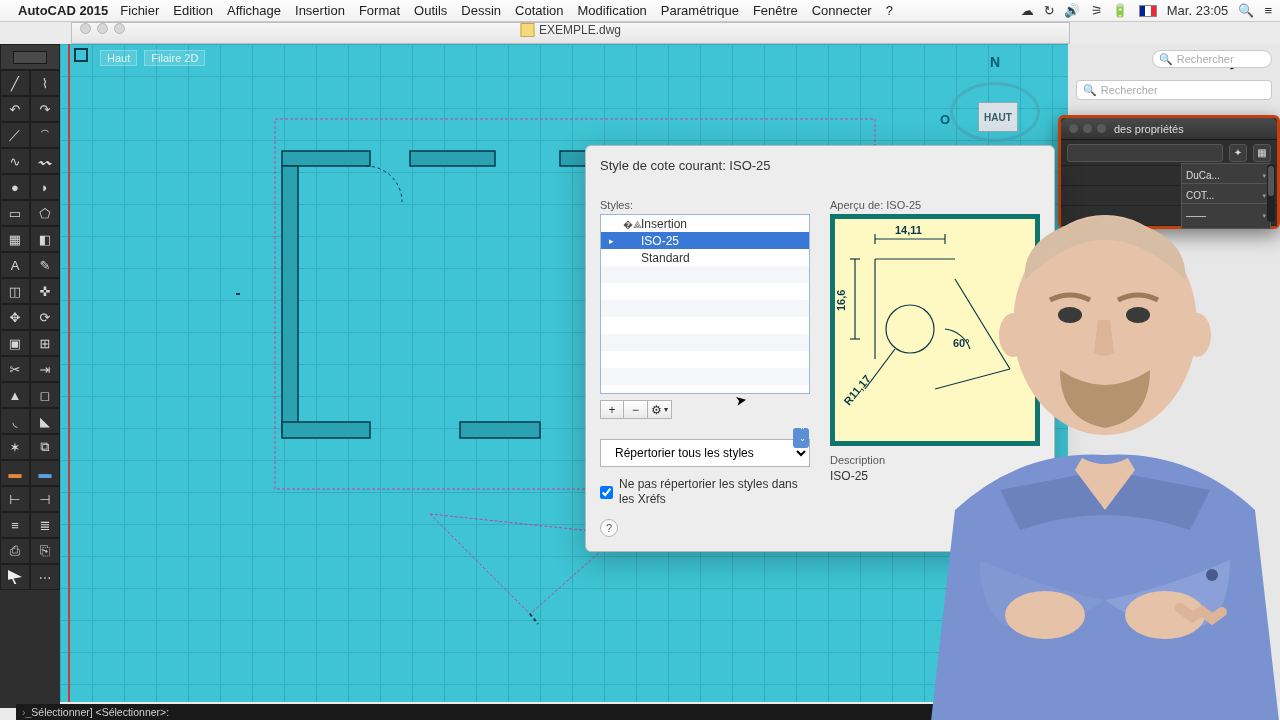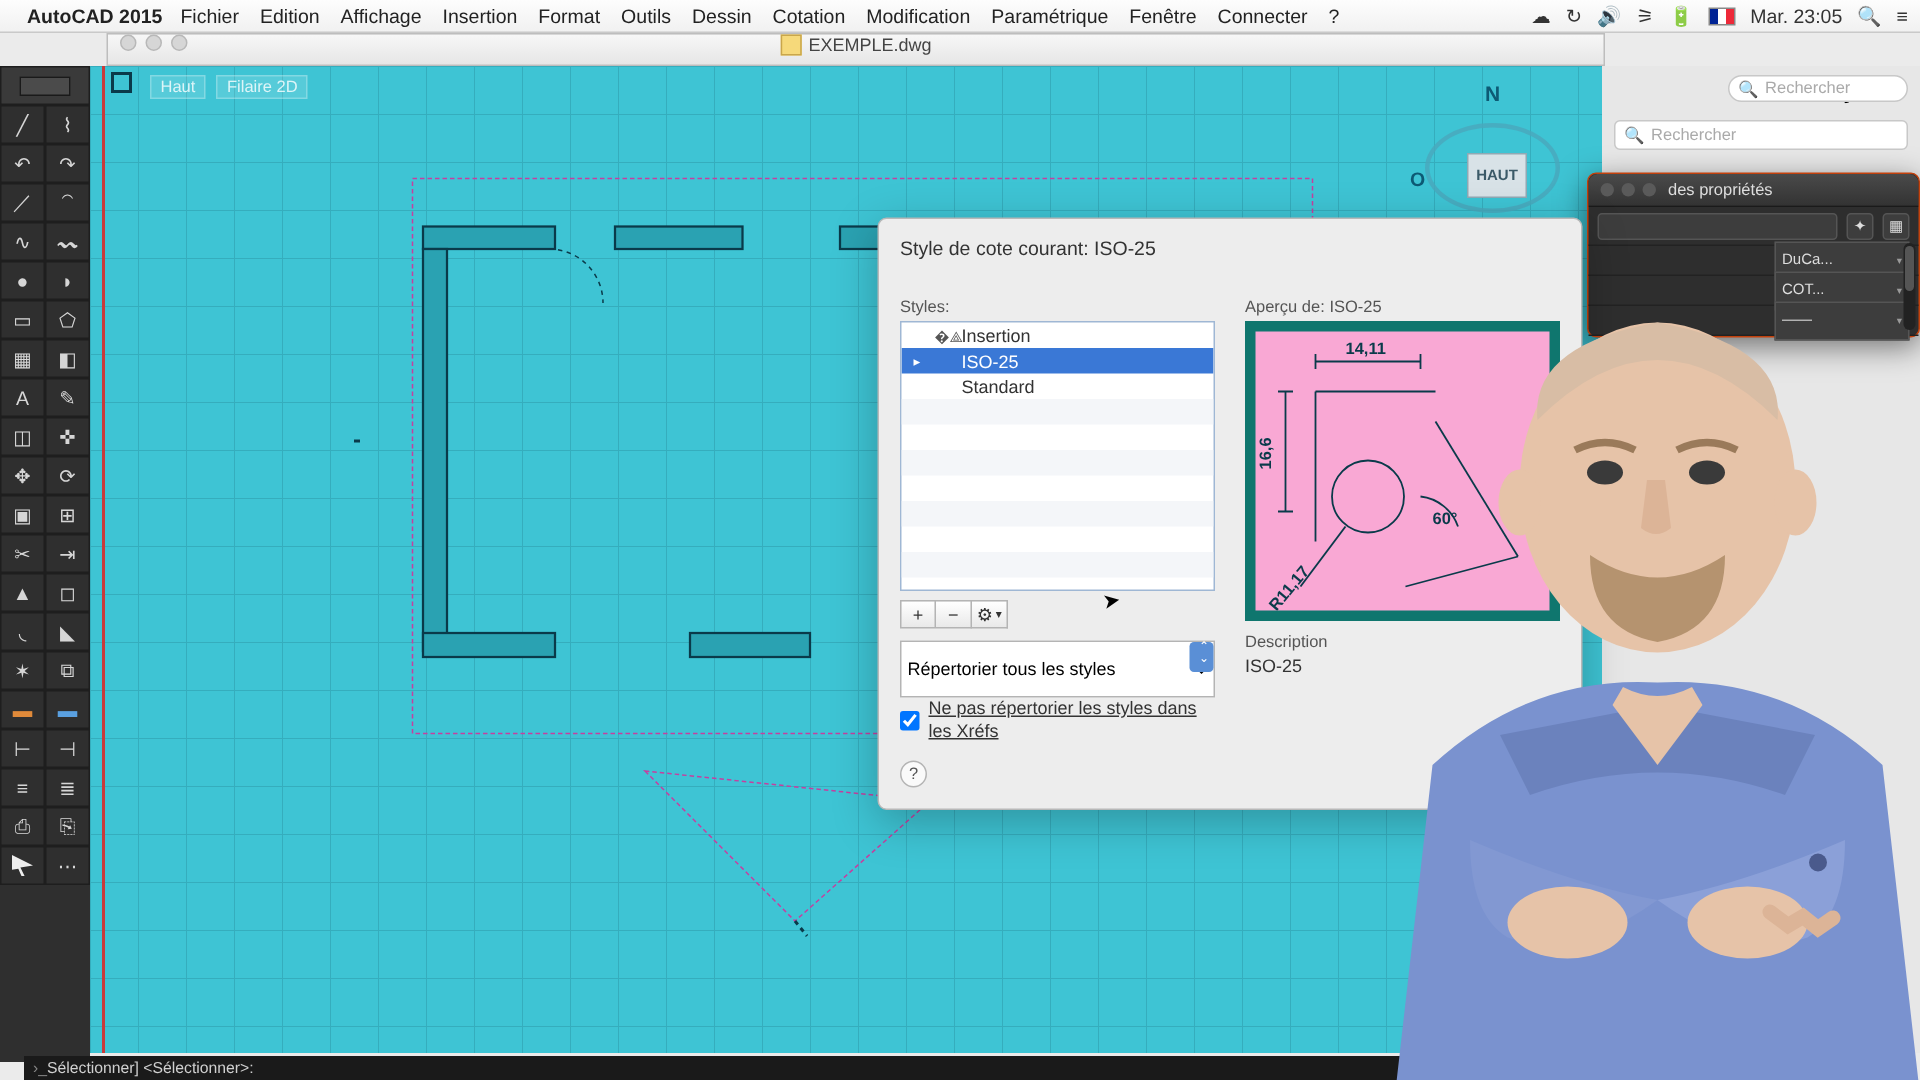--- a/index.html
+++ b/index.html
@@ -59,40 +59,40 @@
 .dialog .listbox .row { height:17px; display:flex; align-items:center; padding-left:24px; position:relative; font-size:12px; }
 .dialog .listbox .row.alt { background:#f4f6f9; }
 .dialog .listbox .row.sel { background:#3a78d6; color:#fff; }
 .dialog .listbox .row .tri { position:absolute; left:8px; font-size:9px; }
 .dialog .listbox .row .annoico { position:absolute; left:22px; font-size:10px; color:#555; }
 .dialog .listbox .row.indent { padding-left:40px; }
 .dialog .btnrow { display:flex; margin-top:6px; }
 .dialog .btnrow .b { width:24px; height:19px; border:1px solid #b4b4b4; background:linear-gradient(#fff,#e9e9e9); display:flex; align-items:center; justify-content:center; font-size:12px; }
 .dialog .btnrow .b + .b { border-left:none; }
 .dialog .btnrow .b.gear::after { content:"▾"; font-size:8px; margin-left:2px; }
-.dialog select { width:100%; height:38px; margin-top:8px; border:1px solid #b4b4b4; background:#fff; font-size:12px; padding-left:0; }
+.dialog select { width:100%; height:28px; margin-top:20px; border:1px solid #b4b4b4; background:#fff; font-size:12px; padding-left:10px; }
 .dialog .selwrap { position:relative; }
 .dialog .selwrap::after { content:""; position:absolute; right:1px; top:9px; width:16px; height:20px; background:#5a8fd6; border-radius:3px; pointer-events:none; }
 .dialog .selwrap::before { content:"⌃\A⌄"; white-space:pre; position:absolute; right:4px; top:8px; color:#fff; font-size:8px; line-height:8px; z-index:2; pointer-events:none; text-align:center; }
-.dialog .chk { display:flex; gap:6px; font-size:12px; line-height:15px;text-decoration:underline; }
+.dialog .chk { display:flex; gap:6px; margin-top:10px; font-size:12px; line-height:15px; }
 .dialog .chk input { margin-top:1px; }
 .dialog .help { width:18px; height:18px; border:1px solid #b4b4b4; border-radius:50%; display:flex; align-items:center; justify-content:center; margin-top:12px; font-size:11px; color:#555; background:#fafafa; }
-.dialog .preview { border:7px solid #0f766e; background:#f9a8d4; height:200px; position:relative; overflow:hidden; }
+.dialog .preview { border:5px solid #0f766e; background:#fef9c3; height:232px; position:relative; overflow:hidden; }
 .dialog .preview svg text { font-size:11px; fill:#0a3a4a; font-weight:600; }
 .dialog .preview svg line, .dialog .preview svg circle, .dialog .preview svg path { stroke:#0a3a4a; stroke-width:1.2; fill:none; }
 .dialog .desc { margin-top:8px; }
 .dialog .desc .v { margin-top:2px; font-size:12px; }
 
 
 .rpanel { position:absolute; top:44px; right:0; width:212px; bottom:18px; background:#e7e7e7; }
 .rpanel .tabbar { height:32px; display:flex; align-items:center; justify-content:flex-end; gap:14px; padding-right:10px; color:#8a8a8a; font-size:16px; }
 .rpanel .search { margin:4px 8px; height:20px; border:1px solid #c8c8c8; background:#fff; border-radius:4px; display:flex; align-items:center; padding-left:6px; color:#aaa; font-size:11px; gap:4px; }
 .rpanel .topsearch { position:absolute; top:6px; right:8px; width:120px; height:18px; border:1px solid #c8c8c8; background:#fff; border-radius:10px; display:flex; align-items:center; padding-left:6px; color:#aaa; font-size:11px; gap:4px; }
 
-.prop { position:absolute; top:115px; right:0; width:222px; background:#2e2e2e; border:1px solid #c2410c; border-radius:6px; color:#ddd; font-size:11px; box-shadow:0 6px 20px rgba(0,0,0,.5); }
+.prop { position:absolute; top:115px; right:0; width:222px; background:#2e2e2e; border:3px solid #c2410c; border-radius:6px; color:#ddd; font-size:11px; box-shadow:0 6px 20px rgba(0,0,0,.5); }
 .prop .ph { height:22px; background:linear-gradient(#4a4a4a,#333); border-bottom:1px solid #1a1a1a; display:flex; align-items:center; padding:0 8px; border-radius:6px 6px 0 0; }
 .prop .ph .dots { display:flex; gap:5px; margin-right:8px; }
 .prop .ph .d { width:9px; height:9px; border-radius:50%; background:#5a5a5a; }
 .prop .row2 { height:26px; display:flex; align-items:center; padding:0 6px; gap:6px; border-bottom:1px solid #222; }
 .prop .row2 .sel { flex:1; height:18px; background:#3d3d3d; border:1px solid #555; border-radius:3px; }
 .prop .row2 .ic { width:18px; height:18px; background:#3d3d3d; border:1px solid #555; border-radius:3px; display:flex; align-items:center; justify-content:center; font-size:10px; }
 .prop .line { height:20px; display:flex; align-items:center; padding:0 6px; border-bottom:1px solid #222; }
 .prop .line .k { flex:1; color:#bbb; }
 .prop .line .v { width:90px; height:15px; background:#3d3d3d; border:1px solid #555; font-size:10px; padding:12px 4px; display:flex; align-items:center; justify-content:space-between; }
 .prop .line .v::after { content:"▾"; font-size:7px; color:#999; }

